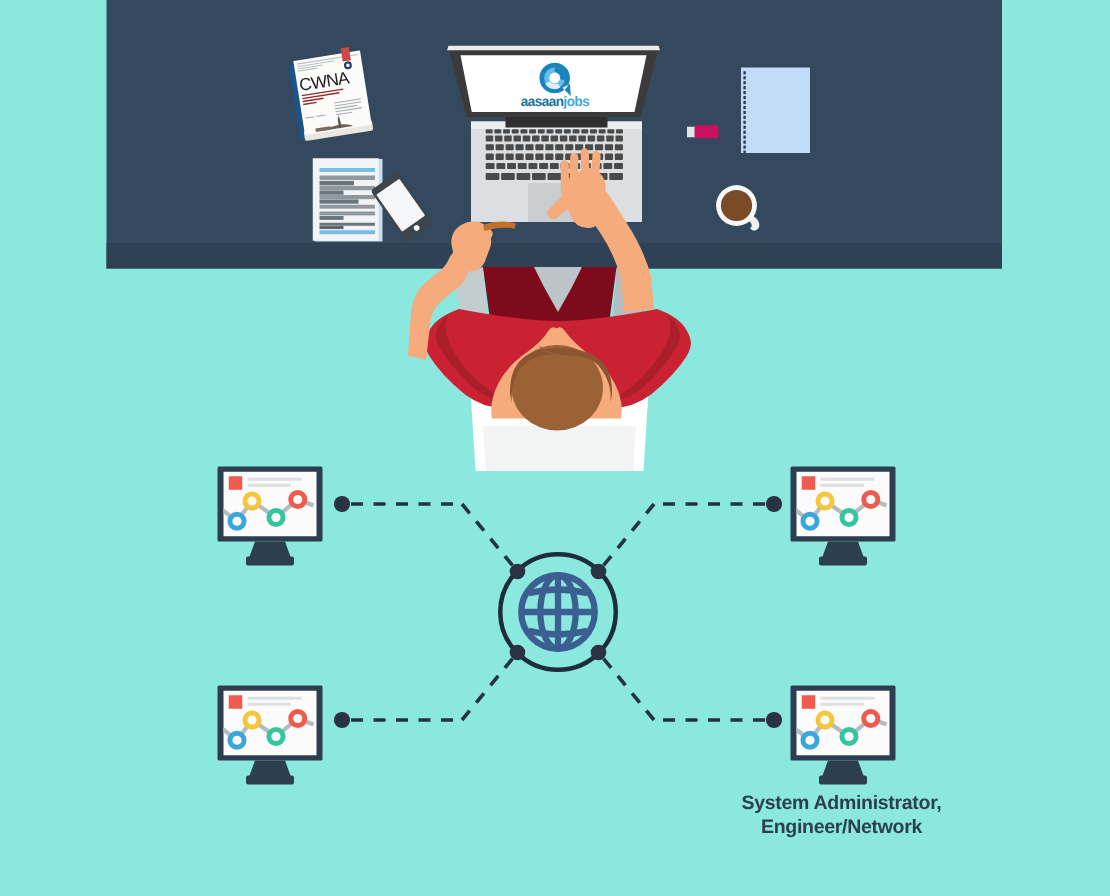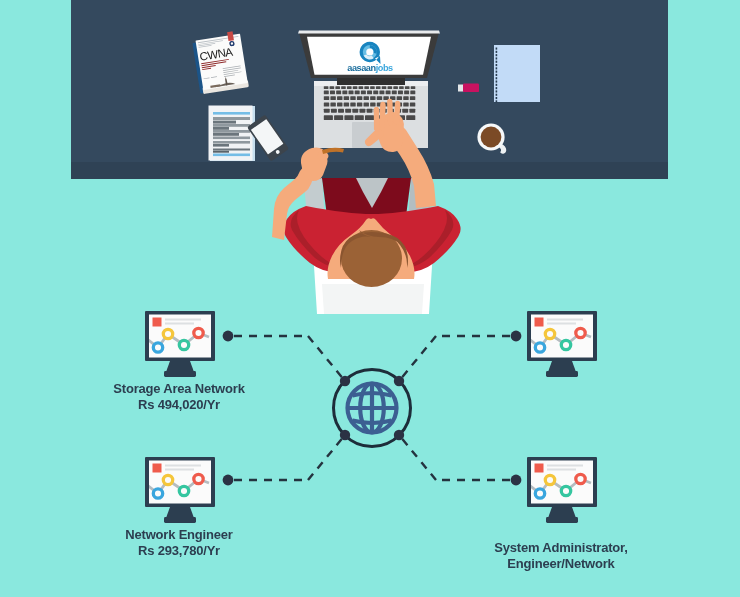--- a/index.html
+++ b/index.html
@@ -343,25 +343,17 @@
             <circle cx="13" cy="36.5" r="4.7" stroke="#3aa6de"></circle>
             <circle cx="23" cy="23" r="4.7" stroke="#f5c63c"></circle>
             <circle cx="39" cy="34" r="4.7" stroke="#35c6a0"></circle>
             <circle cx="53.5" cy="22" r="4.7" stroke="#ef5b4c"></circle>
           </g>
         </g>
       </g>
     </defs>
   </svg>
 
-  <div class="nlabel" id="lbl0" style="left: 0px; top: 381px; width: 300px; margin-left: 29px;">
-    <div>Storage Area Network</div>
-    <div>Rs 494,020/Yr</div>
-  </div>
-  <div class="nlabel" id="lbl2" style="left: 0px; top: 527px; width: 300px; margin-left: 29px;">
-    <div>Network Engineer</div>
-    <div>Rs 293,780/Yr</div>
-  </div>
-  <div class="nlabel" id="lbl3" style="left: 0px; top: 540px; width: 300px; margin-left: 411px;">
+  <div class="nlabel" id="lbl3" style="left: 0px; top: 527px; width: 300px; margin-left: 411px;">
     <div>System Administrator,</div>
     <div>Engineer/Network</div>
   </div>
 </div>
 
 </body></html>

